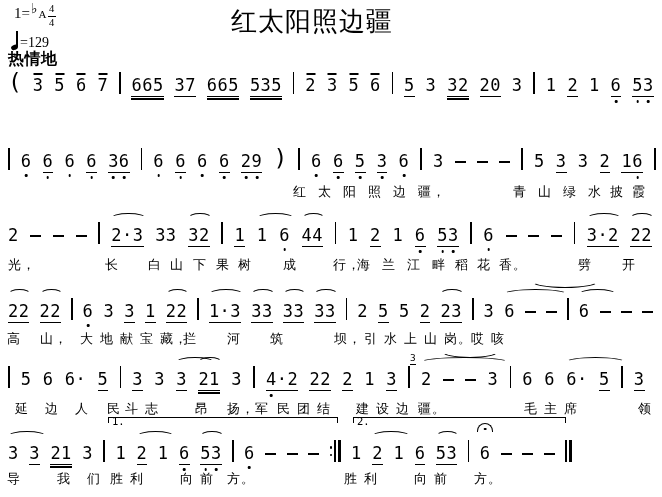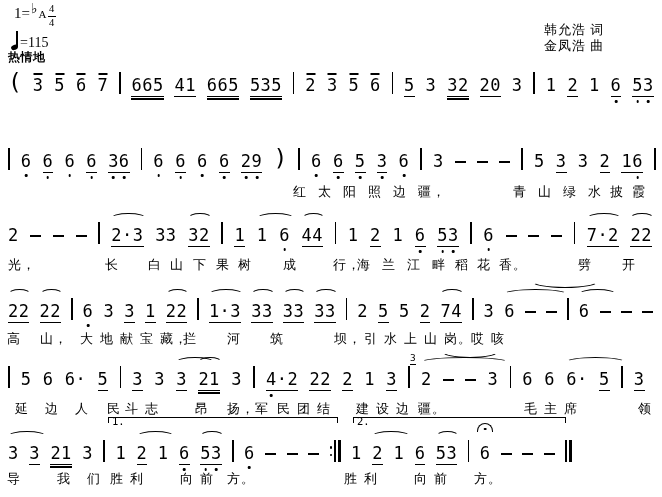--- a/index.html
+++ b/index.html
@@ -8,21 +8,21 @@
   
   .keysig{position:absolute;left:14px;top:6px;font-size:15px;line-height:1;display:flex;align-items:flex-start;}
   .keysig .flat{font-size:14px;margin-left:1px;position:relative;top:-4px;}
   .keysig .letter{font-size:11px;margin:3px 1px 0 1px;}
   .frac{display:inline-flex;flex-direction:column;align-items:center;font-size:10.5px;line-height:1;margin-top:-2px;}
   .frac .fbar{width:8px;height:1.2px;background:#000;margin:1px 0;}
   .tempo{position:absolute;left:11px;top:31px;font-size:14px;line-height:1;display:flex;align-items:flex-end;}
   .qnote{position:relative;width:8px;height:19px;margin-right:1px;}
   .qhead{position:absolute;bottom:0;left:0;width:6.5px;height:5px;background:#000;border-radius:50%;transform:rotate(-20deg);}
   .qstem{position:absolute;right:1px;bottom:3px;width:1.6px;height:16px;background:#000;}
-  .expression{position:absolute;left:8px;top:49px;font-size:12px;font-weight:bold;letter-spacing:0.5px;}
+  .expression{position:absolute;left:8px;top:49px;font-size:16px;font-weight:bold;letter-spacing:0.5px;}
   .title{position:absolute;left:231px;top:4px;font-size:26px;letter-spacing:1px;white-space:nowrap;}
   .credits{position:absolute;left:544px;top:22px;font-size:13px;line-height:16px;letter-spacing:1px;white-space:nowrap;}
   
   .notes-line{position:absolute;left:8px;display:flex;justify-content:space-between;align-items:flex-end;height:24px;}
   .note{position:relative;height:24px;display:flex;align-items:flex-end;
         font-family:"DejaVu Sans Mono",monospace;font-size:17px;line-height:1;}
   .dg{letter-spacing:0.5px;}
   .bar{width:1.5px;height:22px;background:#000;}
   .dash{width:11px;height:2px;background:#000;margin-bottom:7px;}
   .paren{font-size:23px;line-height:1;font-family:"DejaVu Sans Mono",monospace;}
@@ -60,27 +60,24 @@
       <span>4</span>
       <span class="fbar"></span>
       <span>4</span>
     </span>
   </div>
   <div class="tempo">
     <span class="qnote">
         <span class="qhead"></span>
         <span class="qstem"></span>
       </span>
-    <span>=115</span>
+    <span>=129</span>
   </div>
   <div class="expression">热情地</div>
-  <div class="credits">
-    <div>韩允浩 词</div>
-    <div>金凤浩 曲</div>
-  </div>
+  <div class="title">红太阳照边疆</div>
   <div id="score">
       <div class="notes-line" style="top: 70px; width: 646px;">
         <div class="paren">(</div>
         <div class="note">
           <span class="dg">3</span>
           <div class="hb"></div>
         </div>
         <div class="note">
           <span class="dg">5</span>
           <div class="hb"></div>
@@ -93,21 +90,21 @@
           <span class="dg">7</span>
           <div class="hb"></div>
         </div>
         <div class="bar"></div>
         <div class="note">
           <span class="dg">665</span>
           <div class="ul"></div>
           <div class="ul two"></div>
         </div>
         <div class="note">
-          <span class="dg">41</span>
+          <span class="dg">37</span>
           <div class="ul"></div>
         </div>
         <div class="note">
           <span class="dg">665</span>
           <div class="ul"></div>
           <div class="ul two"></div>
         </div>
         <div class="note">
           <span class="dg">535</span>
           <div class="ul"></div>
@@ -356,21 +353,21 @@
         <div class="bar"></div>
         <div class="note">
           <span class="dg">6</span>
           <div class="lod" style="left: 50%; bottom: -6.5px;"></div>
         </div>
         <div class="dash"></div>
         <div class="dash"></div>
         <div class="dash"></div>
         <div class="bar"></div>
         <div class="note">
-          <span class="dg">7·2</span>
+          <span class="dg">3·2</span>
           <div class="ul"></div>
           <div class="arc" style="width: 100%;"></div>
         </div>
         <div class="note">
           <span class="dg">22</span>
           <div class="ul"></div>
           <div class="arc" style="width: 100%;"></div>
         </div>
       </div>
       <div class="lyrics-line" style="top: 256px;">
@@ -455,21 +452,21 @@
           <div class="ul"></div>
         </div>
         <div class="note">
           <span class="dg">5</span>
         </div>
         <div class="note">
           <span class="dg">2</span>
           <div class="ul"></div>
         </div>
         <div class="note">
-          <span class="dg">74</span>
+          <span class="dg">23</span>
           <div class="ul"></div>
           <div class="arc" style="width: 100%;"></div>
         </div>
         <div class="bar"></div>
         <div class="note">
           <span class="dg">3</span>
         </div>
         <div class="note">
           <span class="dg">6</span>
           <div class="arc" style="width: calc(300% + 28px);"></div>

